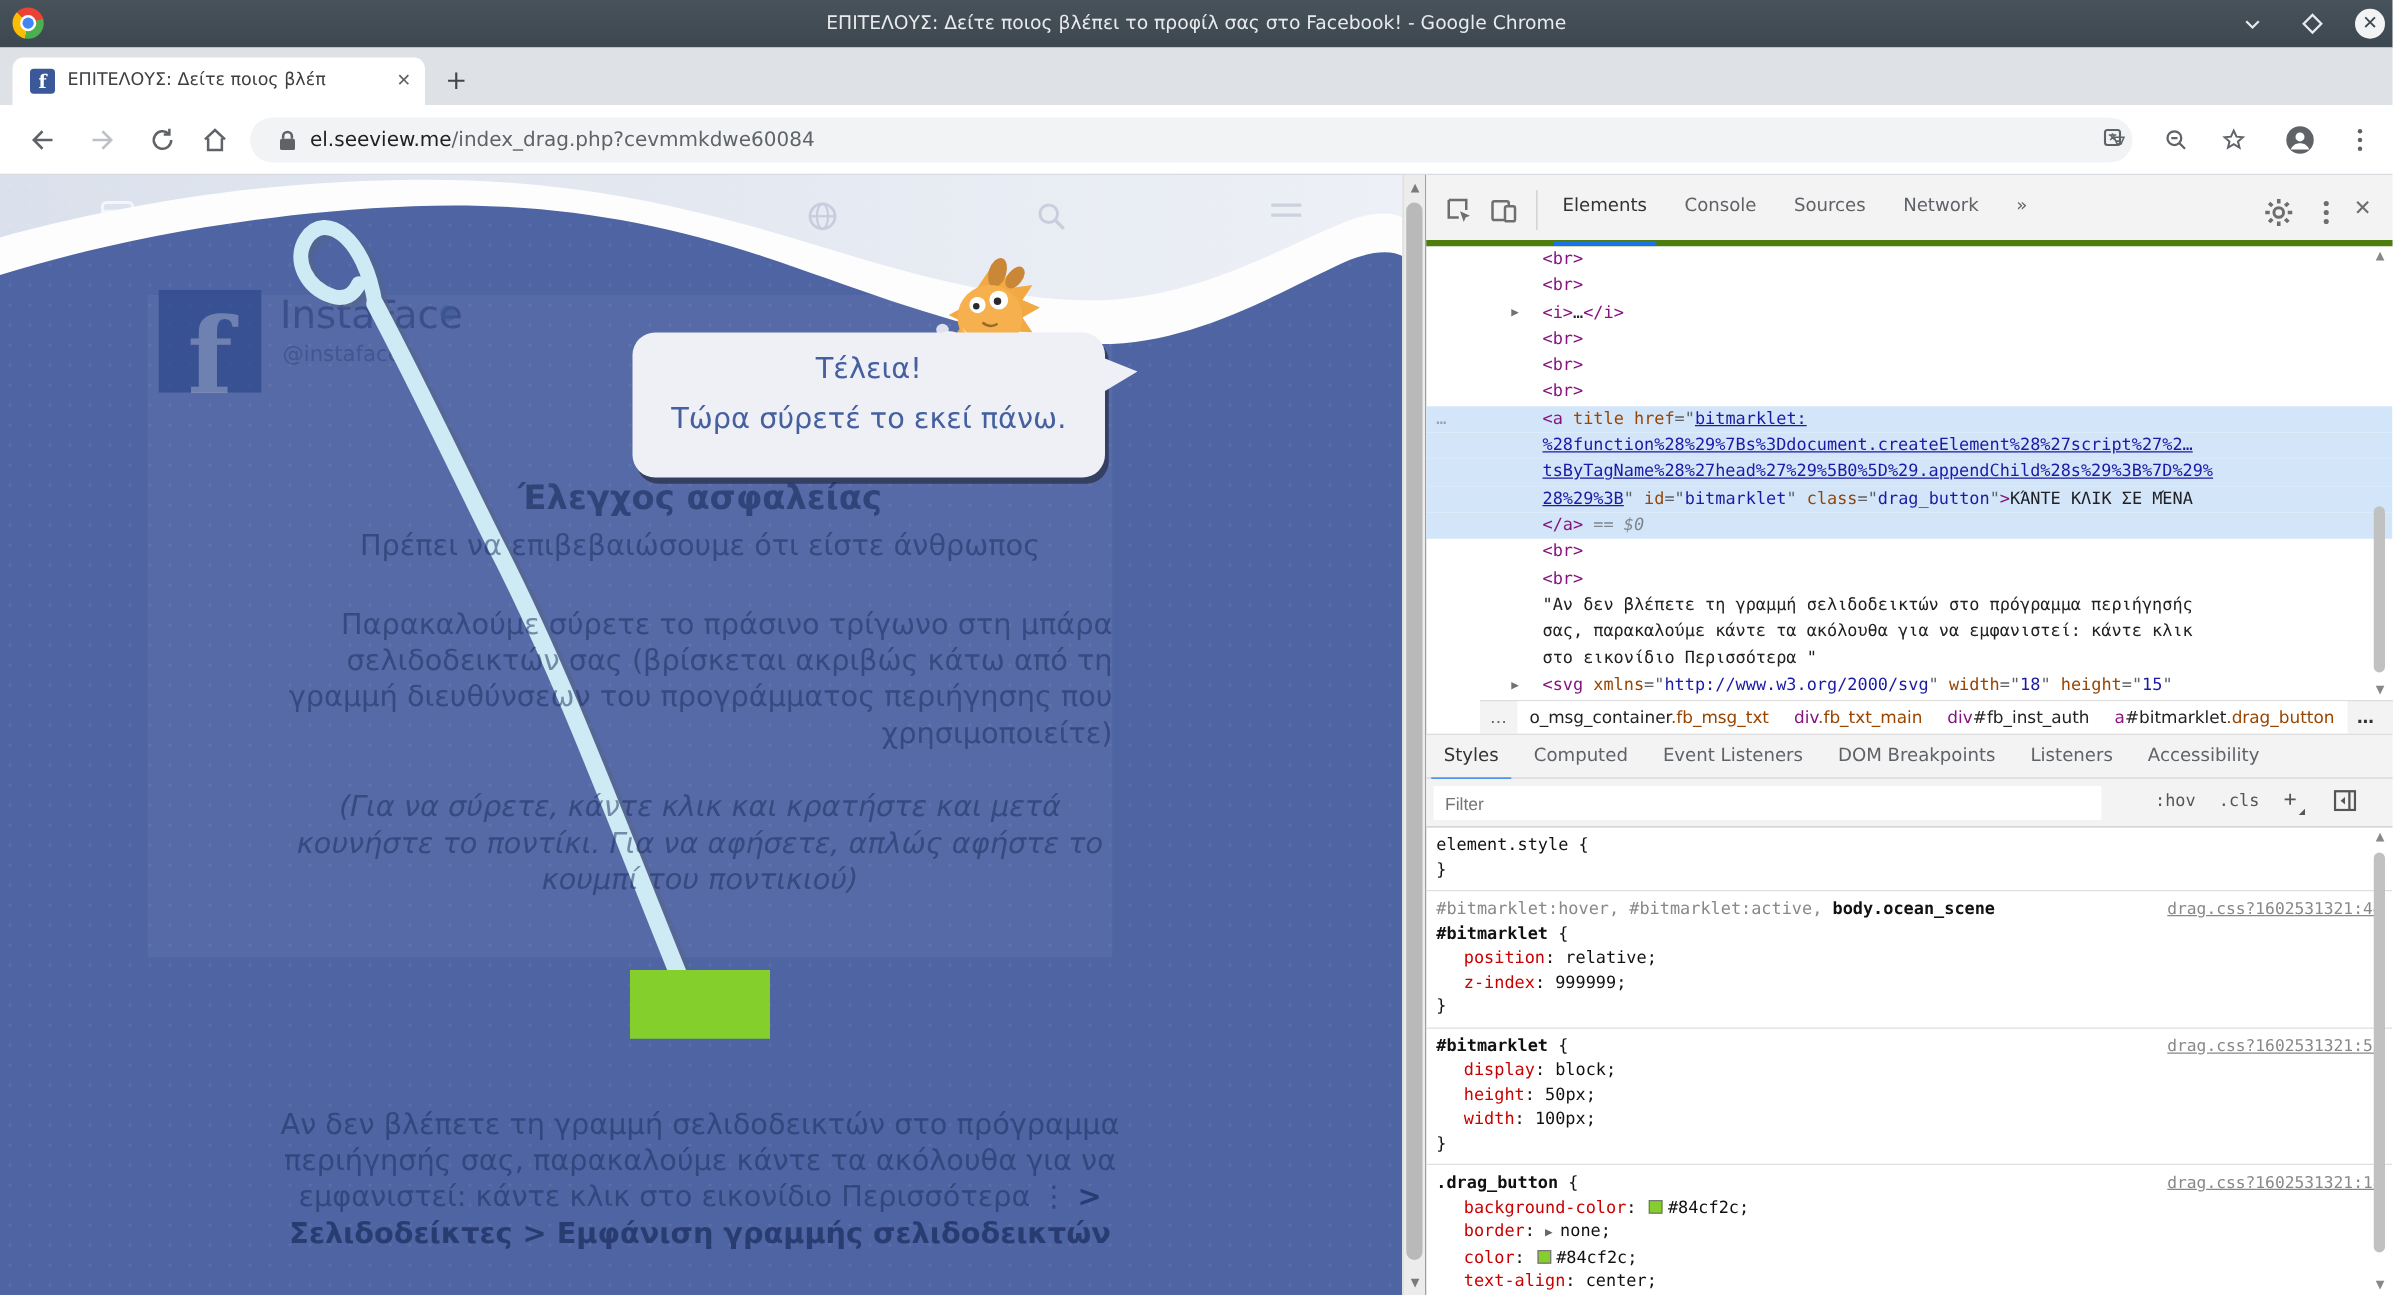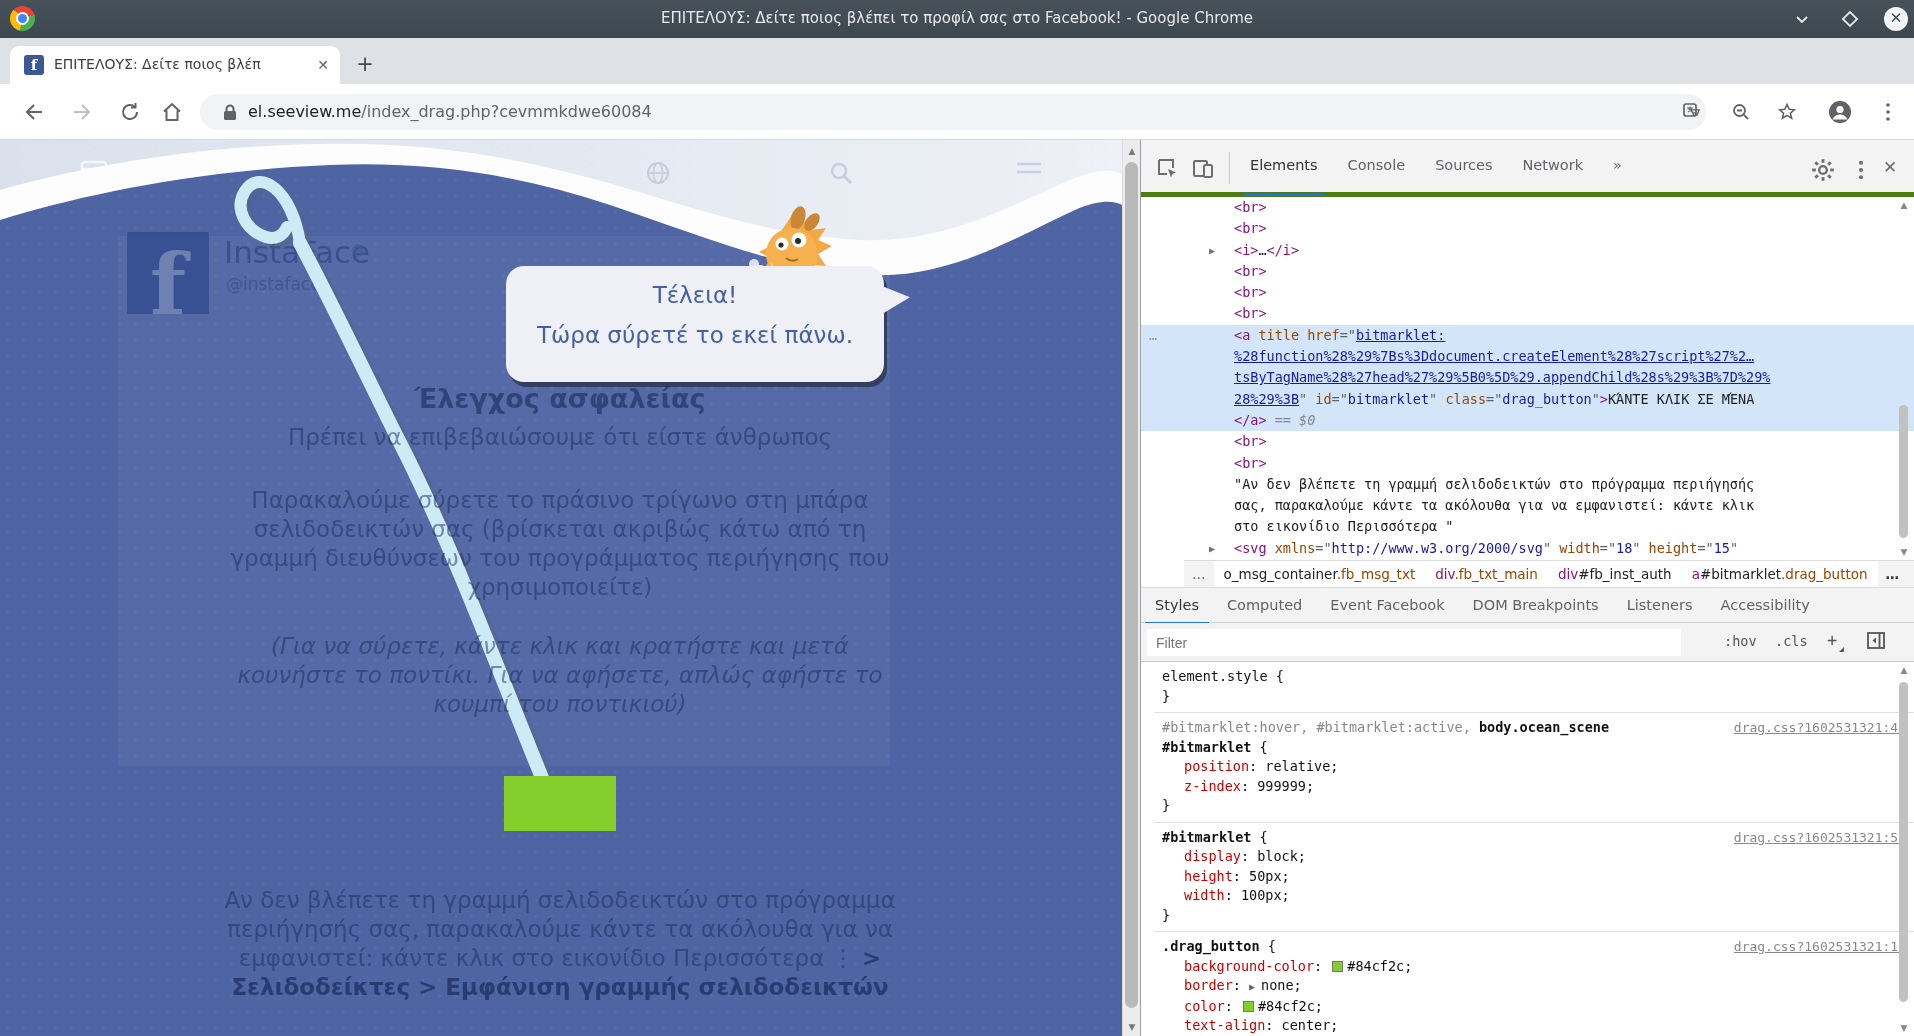--- a/index.html
+++ b/index.html
@@ -51,21 +51,21 @@
   #page .dots { position:absolute; inset:0;
           background-image:radial-gradient(rgba(255,255,255,0.07) 1px, transparent 1.5px);
           background-size:16px 16px; pointer-events:none; }
   .hdr-ic { position:absolute; top:20px; opacity:.85; }
   #waves { position:absolute; left:0; top:0; }
   .pgtxt { position:absolute; left:150px; width:820px; text-align:center;
            color:rgba(24,42,92,0.5); font-size:23px; line-height:29px; }
   .pgtxt .inner { margin:0 auto; }
   #pg-heading { top:244px; font-size:27px; font-weight:bold; color:rgba(18,36,84,0.55); }
   #pg-sub { top:283px; }
-  #pg-para1 { top:346px; } #pg-para1 .inner { max-width:660px; }
+  #pg-para1 { top:346px; } #pg-para1 .inner { max-width:660px;text-align:right; }
   #pg-para2 { top:492px; font-style:italic; } #pg-para2 .inner { max-width:690px; }
   #pg-para3 { top:746px; } #pg-para3 .inner { max-width:705px; }
   #pg-para3 b { color:rgba(18,36,84,0.62); }
   #logo-sq { position:absolute; left:127px; top:92px; width:82px; height:82px;
              background:rgba(47,74,140,0.75); }
   #logo-sq span { position:absolute; left:0; right:0; bottom:-12px; text-align:center; color:rgba(255,255,255,0.28);
              font-size:84px; font-weight:bold; font-family:"DejaVu Serif","Liberation Serif",serif; line-height:82px;}
   #logo-name { position:absolute; left:224px; top:94px; font-size:31px; color:rgba(28,48,104,0.45); }
   #logo-badge { position:absolute; left:352px; top:104px; width:13px; height:13px; border-radius:50%;
              background:rgba(59,89,152,0.55); }
@@ -127,21 +127,21 @@
   #dt-filter { position:absolute; left:0; top:483px; width:100%; height:39px; background:#f3f3f3;
                border-bottom:1px solid #ccc; }
   #filter-input { position:absolute; left:6px; top:6px; width:534px; height:27px; background:#fff;
                border:1px solid #fff; font-size:14px; color:#999; padding-left:8px; }
   .toggle { position:absolute; top:10px; font-size:13.5px; color:#555;
             font-family:"DejaVu Sans Mono","Liberation Mono",monospace; }
   .plus-corner::after { content:""; position:absolute; right:-7px; bottom:-2px; border-left:5px solid transparent;
             border-bottom:5px solid #555; }
 
   #dt-styles { position:absolute; left:0; top:522px; width:100%; height:374px; overflow:hidden;
-               font-family:"DejaVu Sans Mono","Liberation Mono",monospace; font-size:13.5px; color:#111;padding-left:13px; }
+               font-family:"DejaVu Sans Mono","Liberation Mono",monospace; font-size:13.5px; color:#111; }
   .rule { padding:5px 8px 6px 8px; border-bottom:1px solid #e0e0e0; line-height:19.5px; position:relative; }
   .rule-link { float:right; color:#888; text-decoration:underline; font-size:13px; }
   .st-dim{color:#888} .st-sel{color:#111;font-weight:bold} .st-plain{color:#111}
   .prop { padding-left:22px; }
   .pname { color:#c80000; }
   .swatch { display:inline-block; width:11px; height:11px; background:#84cf2c; border:1px solid #777;
             margin:0 4px 0 2px; vertical-align:-1px; }
   .pexp { color:#666; font-size:10px; }
 
   .dt-scroll { position:absolute; width:14px; }
@@ -371,21 +371,21 @@
   <div class="dt-scroll" style="left:756px;top:57px;height:363px">
     <div class="dt-sb-arrow" style="top:3px">▲</div>
     <div class="dt-thumb" style="top:208px;height:133px"></div>
     <div class="dt-sb-arrow" style="bottom:3px">▼</div>
   </div>
 
   <div id="dt-crumbs">
     <span class="lead">…</span><span id="crumb-strip"><span class="crumb"><span class="cr-plain">o_msg_container</span><span class="cr-cls">.fb_msg_txt</span></span><span class="crumb"><span class="cr-tag">div</span><span class="cr-cls">.fb_txt_main</span></span><span class="crumb"><span class="cr-tag">div</span><span class="cr-id">#fb_inst_auth</span></span><span class="crumb"><span class="cr-tag">a</span><span class="cr-id">#bitmarklet</span><span class="cr-cls">.drag_button</span></span></span><span class="trail">…</span>
   </div>
 
-  <div id="dt-sidetabs"><span class="side-tab active">Styles</span><span class="side-tab">Computed</span><span class="side-tab">Event Facebook</span><span class="side-tab">DOM Breakpoints</span><span class="side-tab">Listeners</span><span class="side-tab">Accessibility</span></div>
+  <div id="dt-sidetabs"><span class="side-tab active">Styles</span><span class="side-tab">Computed</span><span class="side-tab">Event Listeners</span><span class="side-tab">DOM Breakpoints</span><span class="side-tab">Listeners</span><span class="side-tab">Accessibility</span></div>
 
   <div id="dt-filter">
     <input id="filter-input" placeholder="Filter" style="">
     <span class="toggle" style="left:583px">:hov</span>
     <span class="toggle" style="left:634px">.cls</span>
     <span class="toggle plus-corner" style="left:686px;font-size:17px;top:7px">+</span>
     <svg class="toggle" style="left:726px;top:9px" width="18" height="17" viewBox="0 0 18 17">
         <rect x="1" y="1" width="16" height="15" fill="none" stroke="#555" stroke-width="1.8"></rect>
         <line x1="12.5" y1="1" x2="12.5" y2="16" stroke="#555" stroke-width="1.8"></line>
         <path d="M9 5.5 5.5 8.5 9 11.5z" fill="#555"></path>

